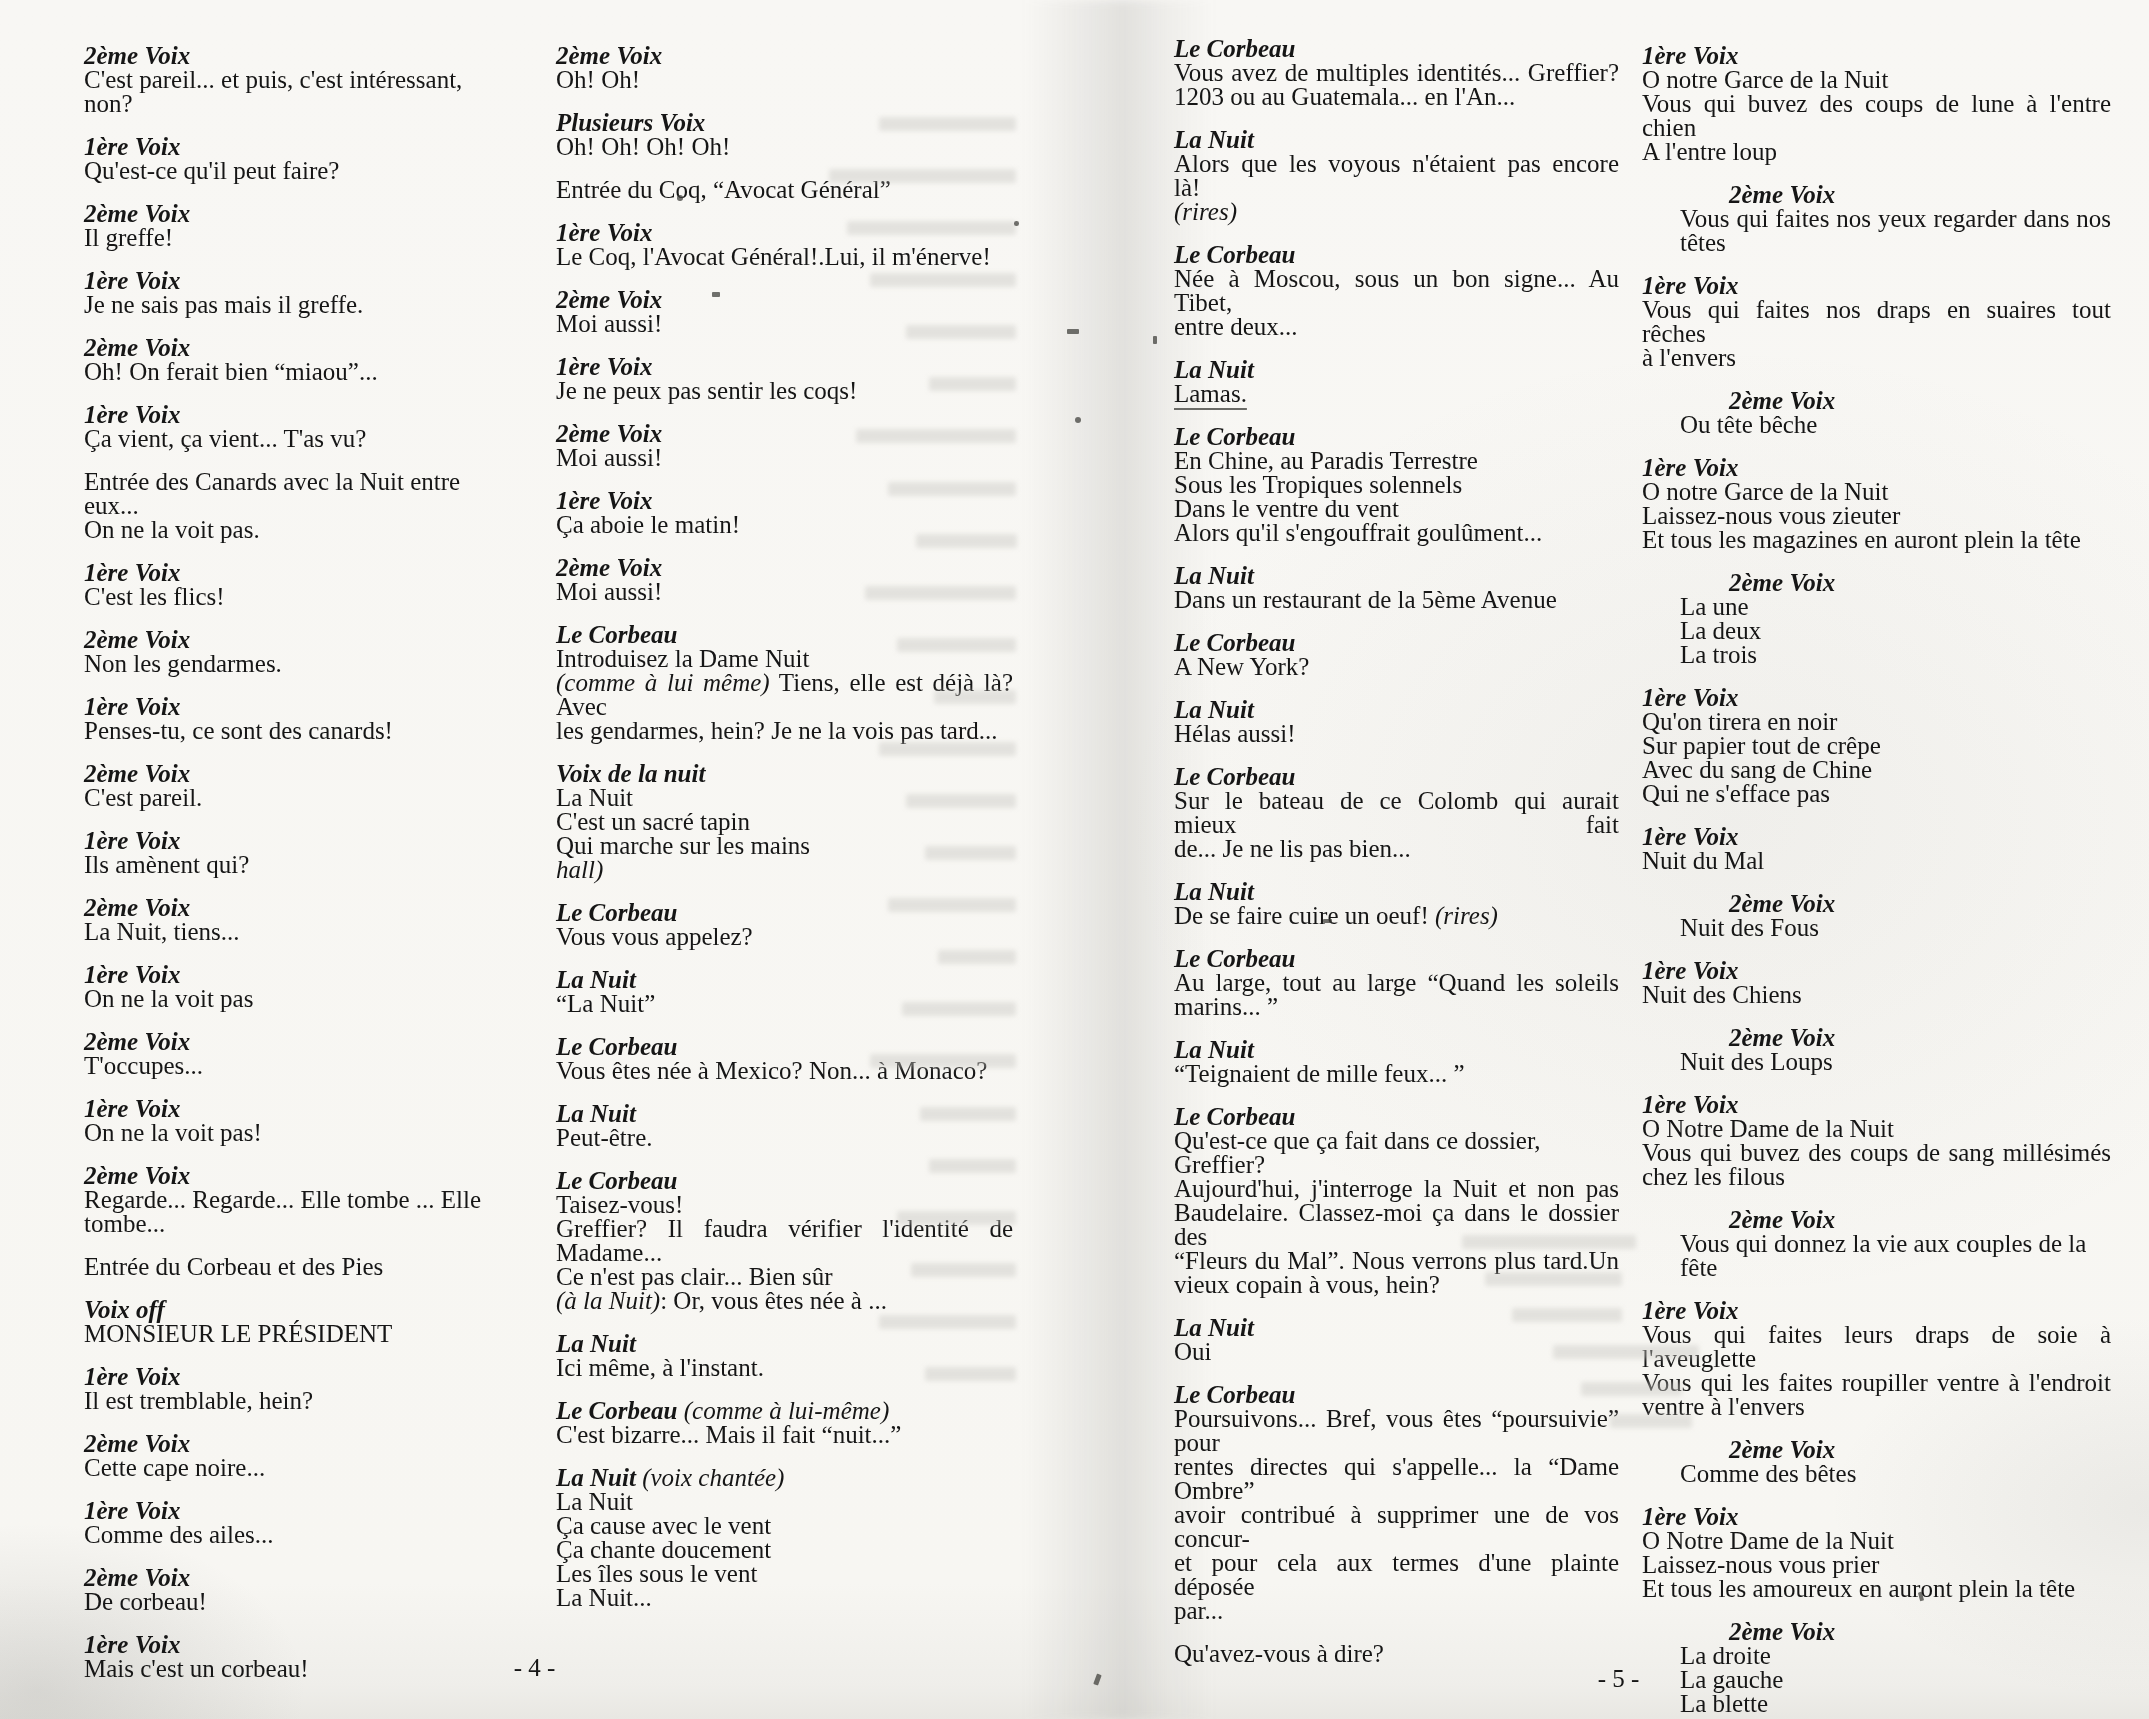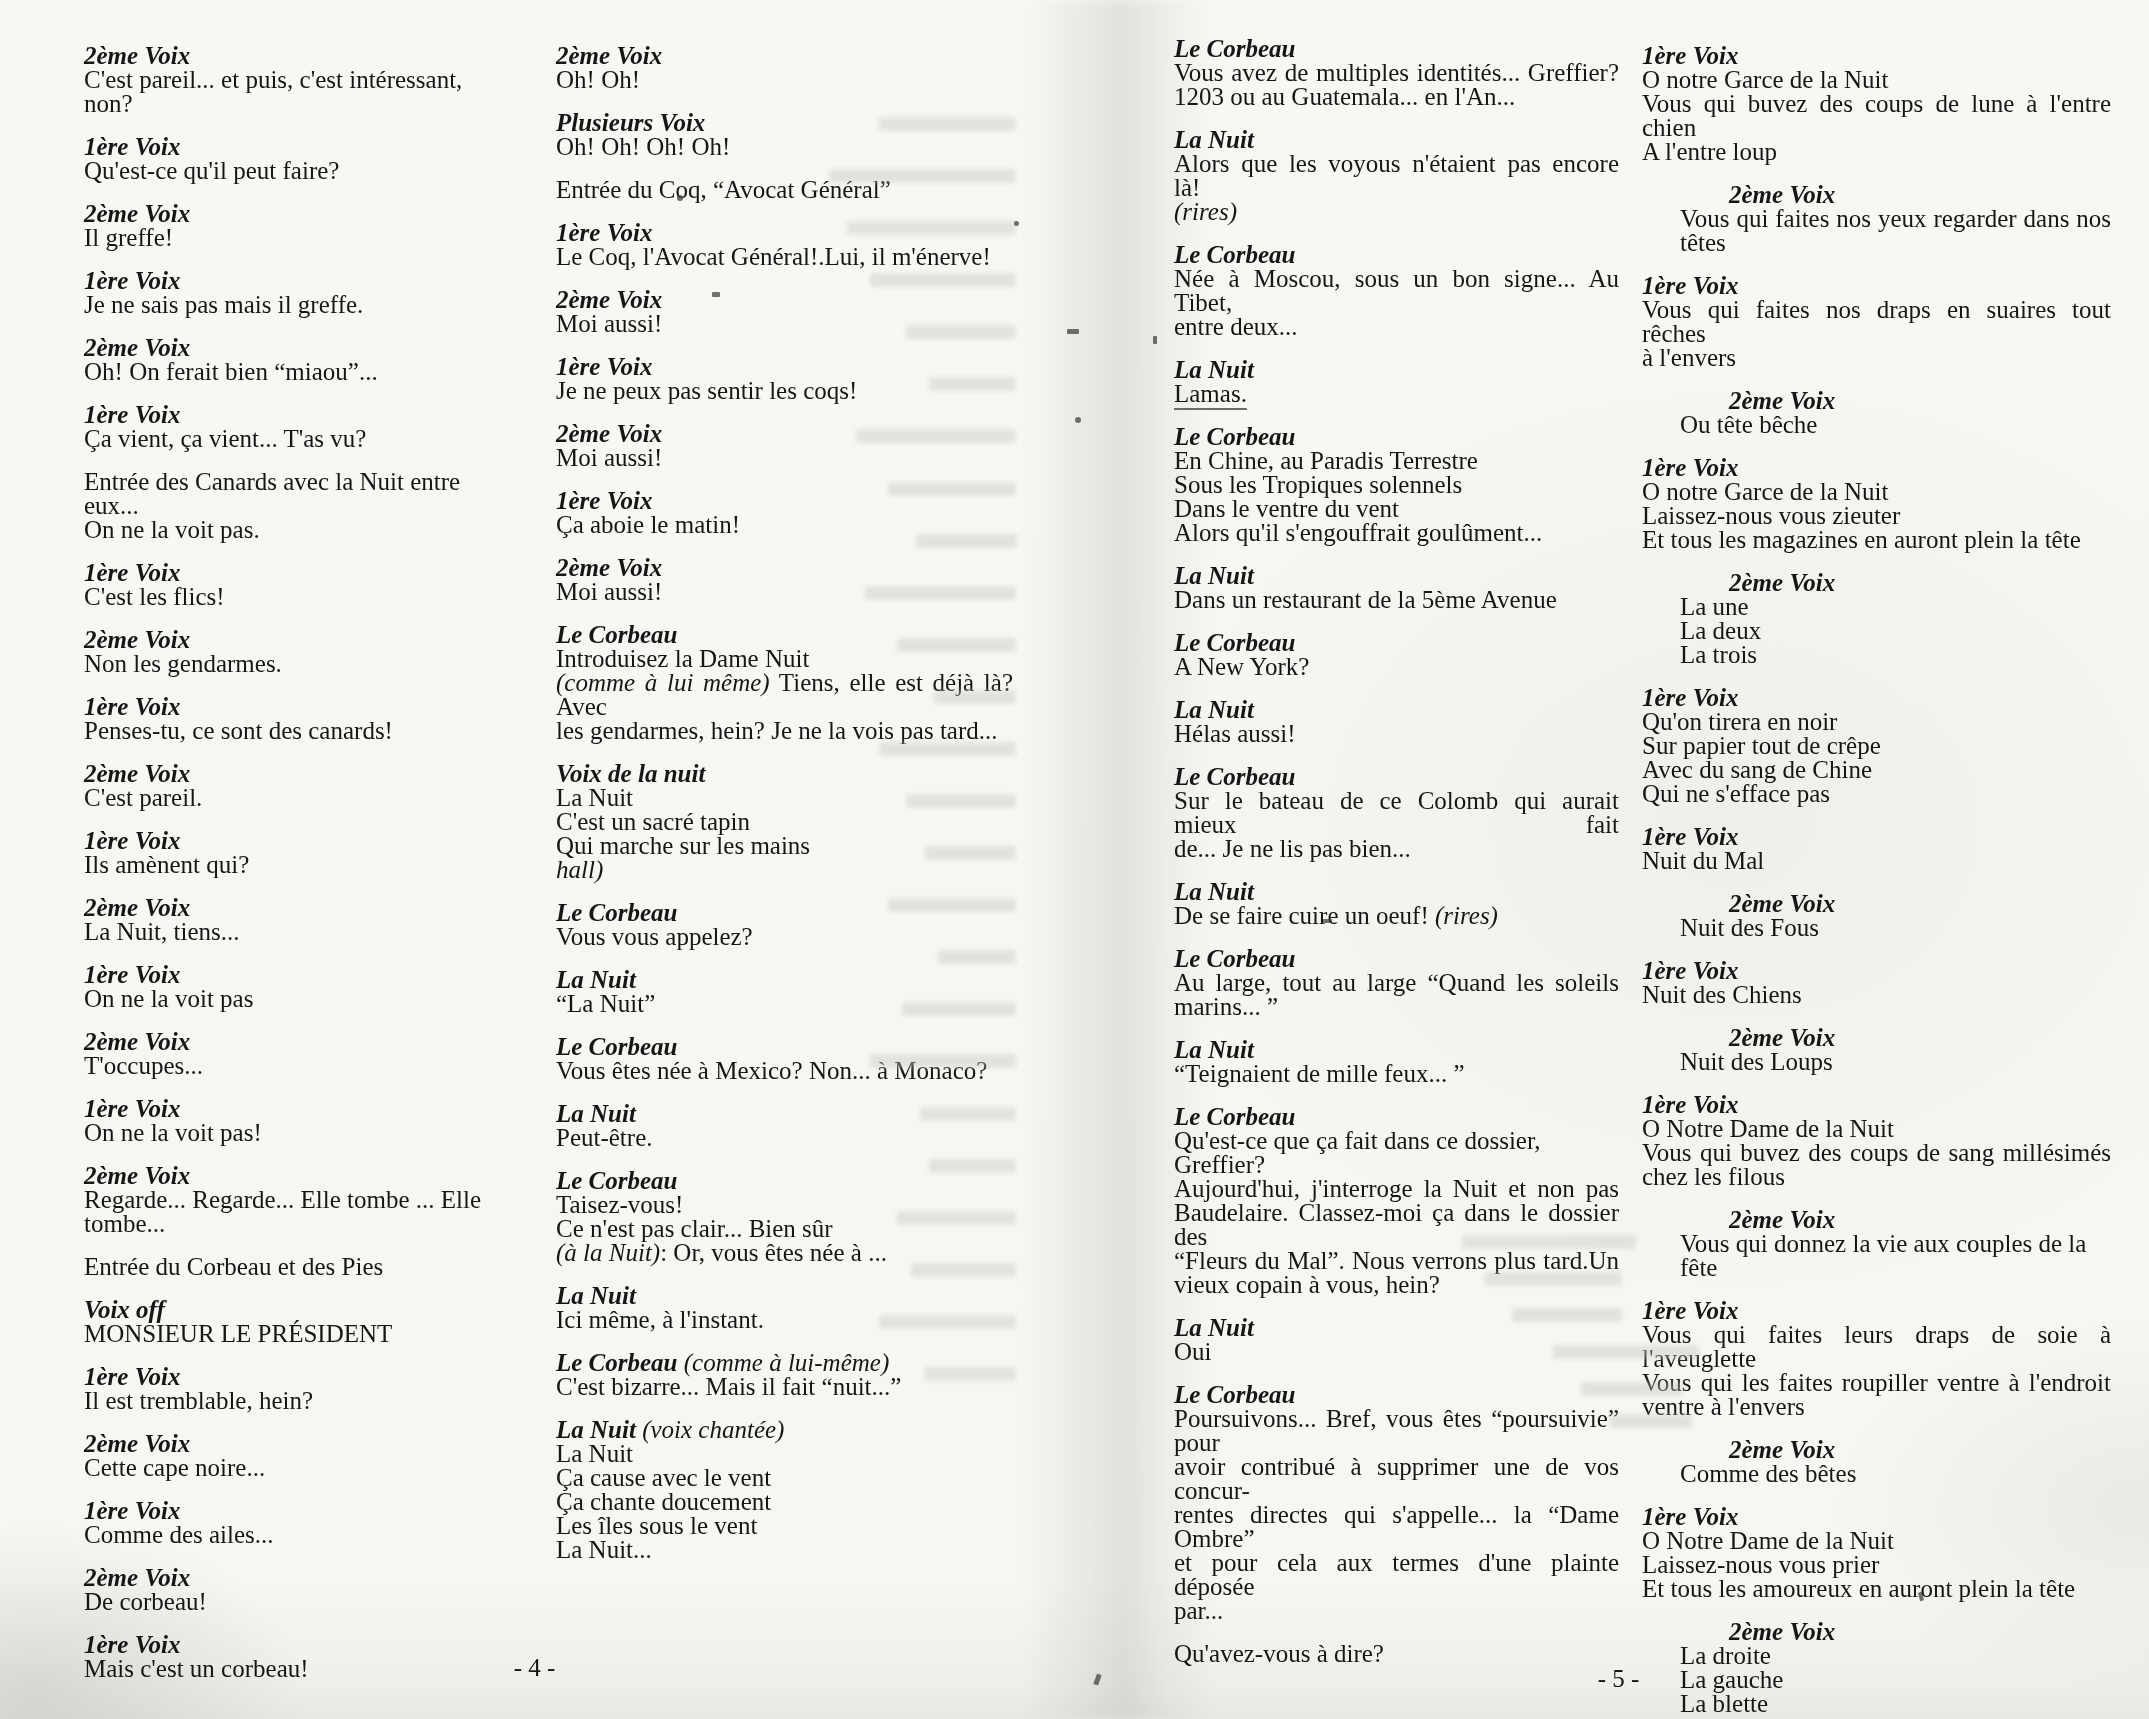--- a/index.html
+++ b/index.html
@@ -203,20 +203,21 @@
         <div class="spk">Le Corbeau</div>
         <div class="ln">Vous êtes née à Mexico? Non... à Monaco?</div>
       </div>
       <div class="blk">
         <div class="spk">La Nuit</div>
         <div class="ln">Peut-être.</div>
       </div>
       <div class="blk">
         <div class="spk">Le Corbeau</div>
         <div class="ln">Taisez-vous!</div>
+        <div class="ln j">Greffier? Il faudra vérifier l'identité de Madame...</div>
         <div class="ln">Ce n'est pas clair... Bien sûr</div>
         <div class="ln"><span class="i">(à la Nuit)</span><span>: Or, vous êtes née à ...</span></div>
       </div>
       <div class="blk">
         <div class="spk">La Nuit</div>
         <div class="ln">Ici même, à l'instant.</div>
       </div>
       <div class="blk">
         <div class="spk">Le Corbeau<span class="note"> (comme à lui-même)</span></div>
         <div class="ln">C'est bizarre... Mais il fait “nuit...”</div>
@@ -295,22 +296,22 @@
         <div class="ln j">“Fleurs du Mal”. Nous verrons plus tard.Un</div>
         <div class="ln">vieux copain à vous, hein?</div>
       </div>
       <div class="blk">
         <div class="spk">La Nuit</div>
         <div class="ln">Oui</div>
       </div>
       <div class="blk">
         <div class="spk">Le Corbeau</div>
         <div class="ln j">Poursuivons... Bref, vous êtes “poursuivie” pour</div>
+        <div class="ln j">rentes directes qui s'appelle... la “Dame Ombre”</div>
         <div class="ln j">avoir contribué à supprimer une de vos concur-</div>
-        <div class="ln j">rentes directes qui s'appelle... la “Dame Ombre”</div>
         <div class="ln j">et pour cela aux termes d'une plainte déposée</div>
         <div class="ln">par...</div>
       </div>
       <div class="blk">
         <div class="ln">Qu'avez-vous à dire?</div>
       </div>
     </div>
   <div class="col" id="colD">
       <div class="blk">
         <div class="spk">1ère Voix</div>

